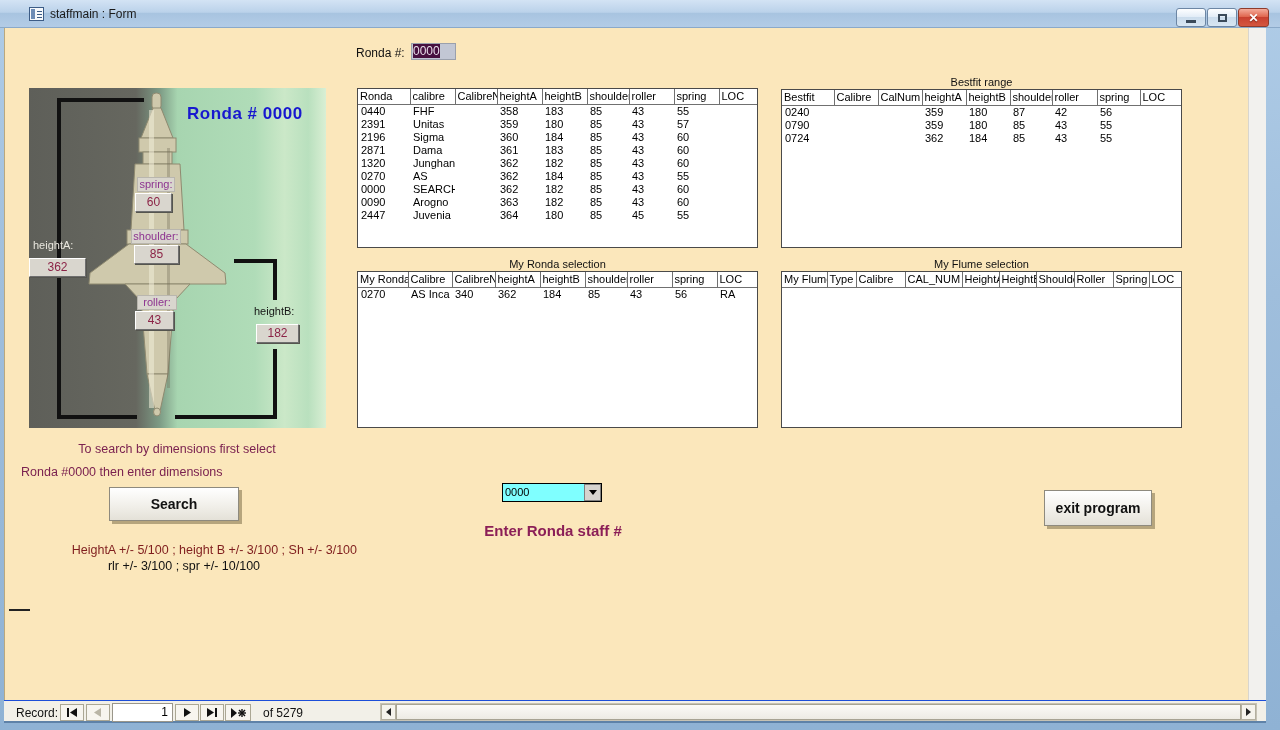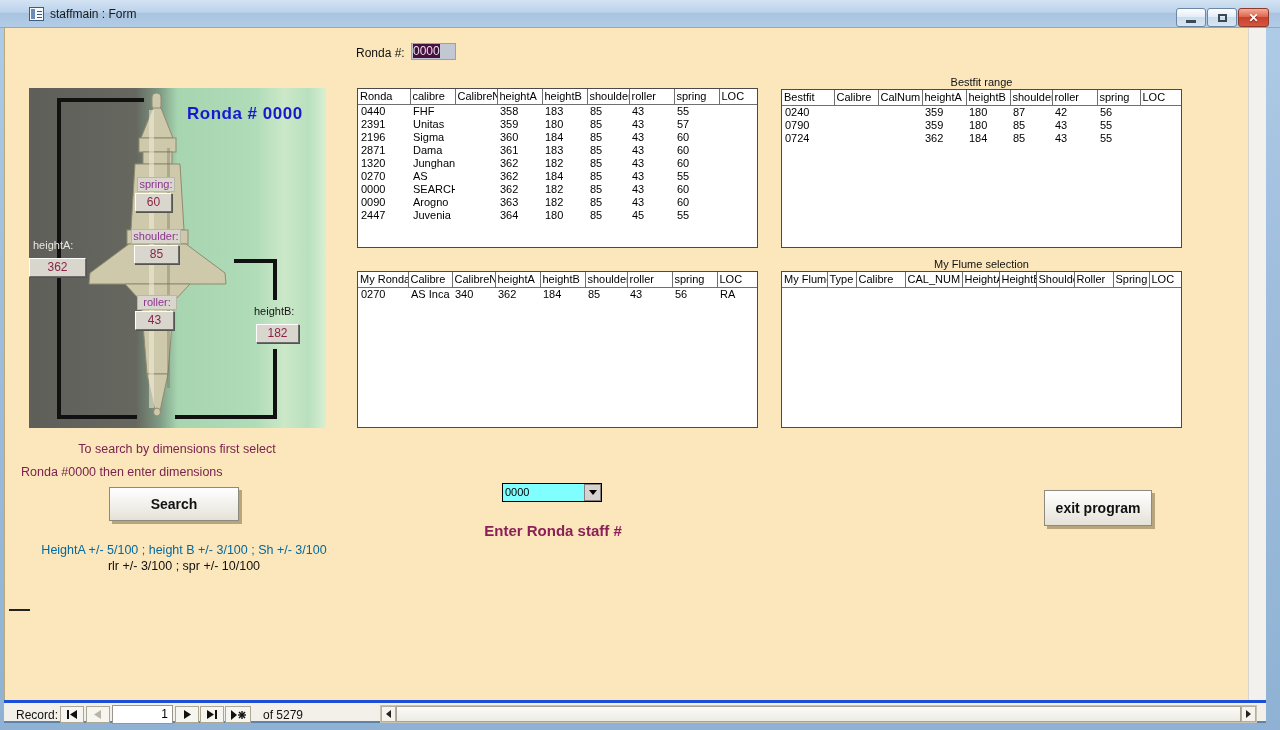--- a/index.html
+++ b/index.html
@@ -67,34 +67,34 @@
   table.grid td{padding:0 3px;height:13px;line-height:13px;overflow:hidden;white-space:nowrap;}
   
   .maroon{color:#7B2250;}
   #instr1{position:absolute;left:16px;top:414px;width:312px;text-align:center;font-size:12.5px;}
   #instr2{position:absolute;left:16px;top:437px;width:312px;font-size:12.5px;}
   .push-btn{position:absolute;background:linear-gradient(180deg,#FFFFFF 0%,#F0EEE8 60%,#E4E1D8 100%);
     border:1px solid #8E8A7E;box-shadow:3px 3px 0 rgba(98,84,52,0.45);
     font-size:14px;font-weight:bold;color:#111;display:flex;align-items:center;justify-content:center;}
   #search-btn{left:104px;top:459px;width:130px;height:34px;}
   #exit-btn{left:1039px;top:462px;width:108px;height:36px;}
-  #tol1{position:absolute;left:6px;top:515px;width:346px;text-align:center;font-size:12.5px;color:#0369a1;}
+  #tol1{position:absolute;left:6px;top:515px;width:346px;text-align:right;font-size:12.5px;color:#7f1d1d;}
   #tol2{position:absolute;left:6px;top:531px;width:346px;text-align:center;font-size:12.5px;color:#111;}
   
   #combo{position:absolute;left:497px;top:455px;width:100px;height:19px;border:1px solid #000;background:#7FFFFF;display:flex;}
   #combo-value{flex:1;font-size:11px;line-height:17px;padding-left:2px;color:#000;}
   #combo-arrow{width:17px;background:#D6D3CE;border-left:1px solid #808080;border-top:1px solid #FFF;
     border-right:1px solid #FFF;border-bottom:1px solid #FFF;outline:1px solid #808080;outline-offset:-1px;
     display:flex;align-items:center;justify-content:center;}
   #combo-arrow:after{content:"";width:0;height:0;border-left:4px solid transparent;border-right:4px solid transparent;border-top:5px solid #000;}
   #combo-caption{position:absolute;left:436px;top:494px;width:224px;text-align:center;font-size:15px;font-weight:bold;color:#8B1F57;}
   #stray-dash{position:absolute;left:4px;top:581px;width:21px;border-top:2px solid #222;}
   
   #record-bar{position:absolute;left:4px;top:700px;width:1262px;height:23px;background:#F2F0E8;
-    border-top:3px solid #1d4ed8;border-bottom:2px solid #5E82A8;}
+    border-top:1px solid #1d4ed8;border-bottom:2px solid #5E82A8;}
   #record-label{position:absolute;left:12px;top:5px;font-size:12px;color:#111;}
   .nav-btn{position:absolute;top:3px;width:24px;height:17px;background:#F7F5EF;border:1px solid #ABA794;
     display:flex;align-items:center;justify-content:center;}
   #nav-first{left:56px;} #nav-prev{left:82px;} #nav-next{left:171px;} #nav-last{left:196px;} #nav-new{left:221px;width:26px;}
   #record-input{position:absolute;left:108px;top:2px;width:61px;height:19px;background:#FFF;border:1px solid #9A968A;
     font-size:12px;text-align:right;padding-right:4px;line-height:17px;}
   #record-of{position:absolute;left:253px;top:5px;font-size:12px;color:#111;margin-left:6px;}
   
   #hscroll{position:absolute;left:376px;top:2px;width:877px;height:18px;background:#EDEBE3;border:1px solid #C6C2B4;display:flex;}
   .sb-arrow{width:15px;height:100%;background:#F5F3EC;border:1px solid #B3AF9F;display:flex;align-items:center;justify-content:center;}
@@ -352,20 +352,21 @@
             <td>184</td>
             <td>85</td>
             <td>43</td>
             <td>55</td>
             <td></td>
           </tr>
         </tbody>
       </table>
     </div>
 
+  <div class="tbl-title" id="myronda-title">My Ronda selection</div>
   <div class="tbl-wrap" id="myronda">
       <table class="grid">
         <colgroup>
           <col style="width: 50px;">
           <col style="width: 44px;">
           <col style="width: 43px;">
           <col style="width: 45px;">
           <col style="width: 45px;">
           <col style="width: 42px;">
           <col style="width: 45px;">

